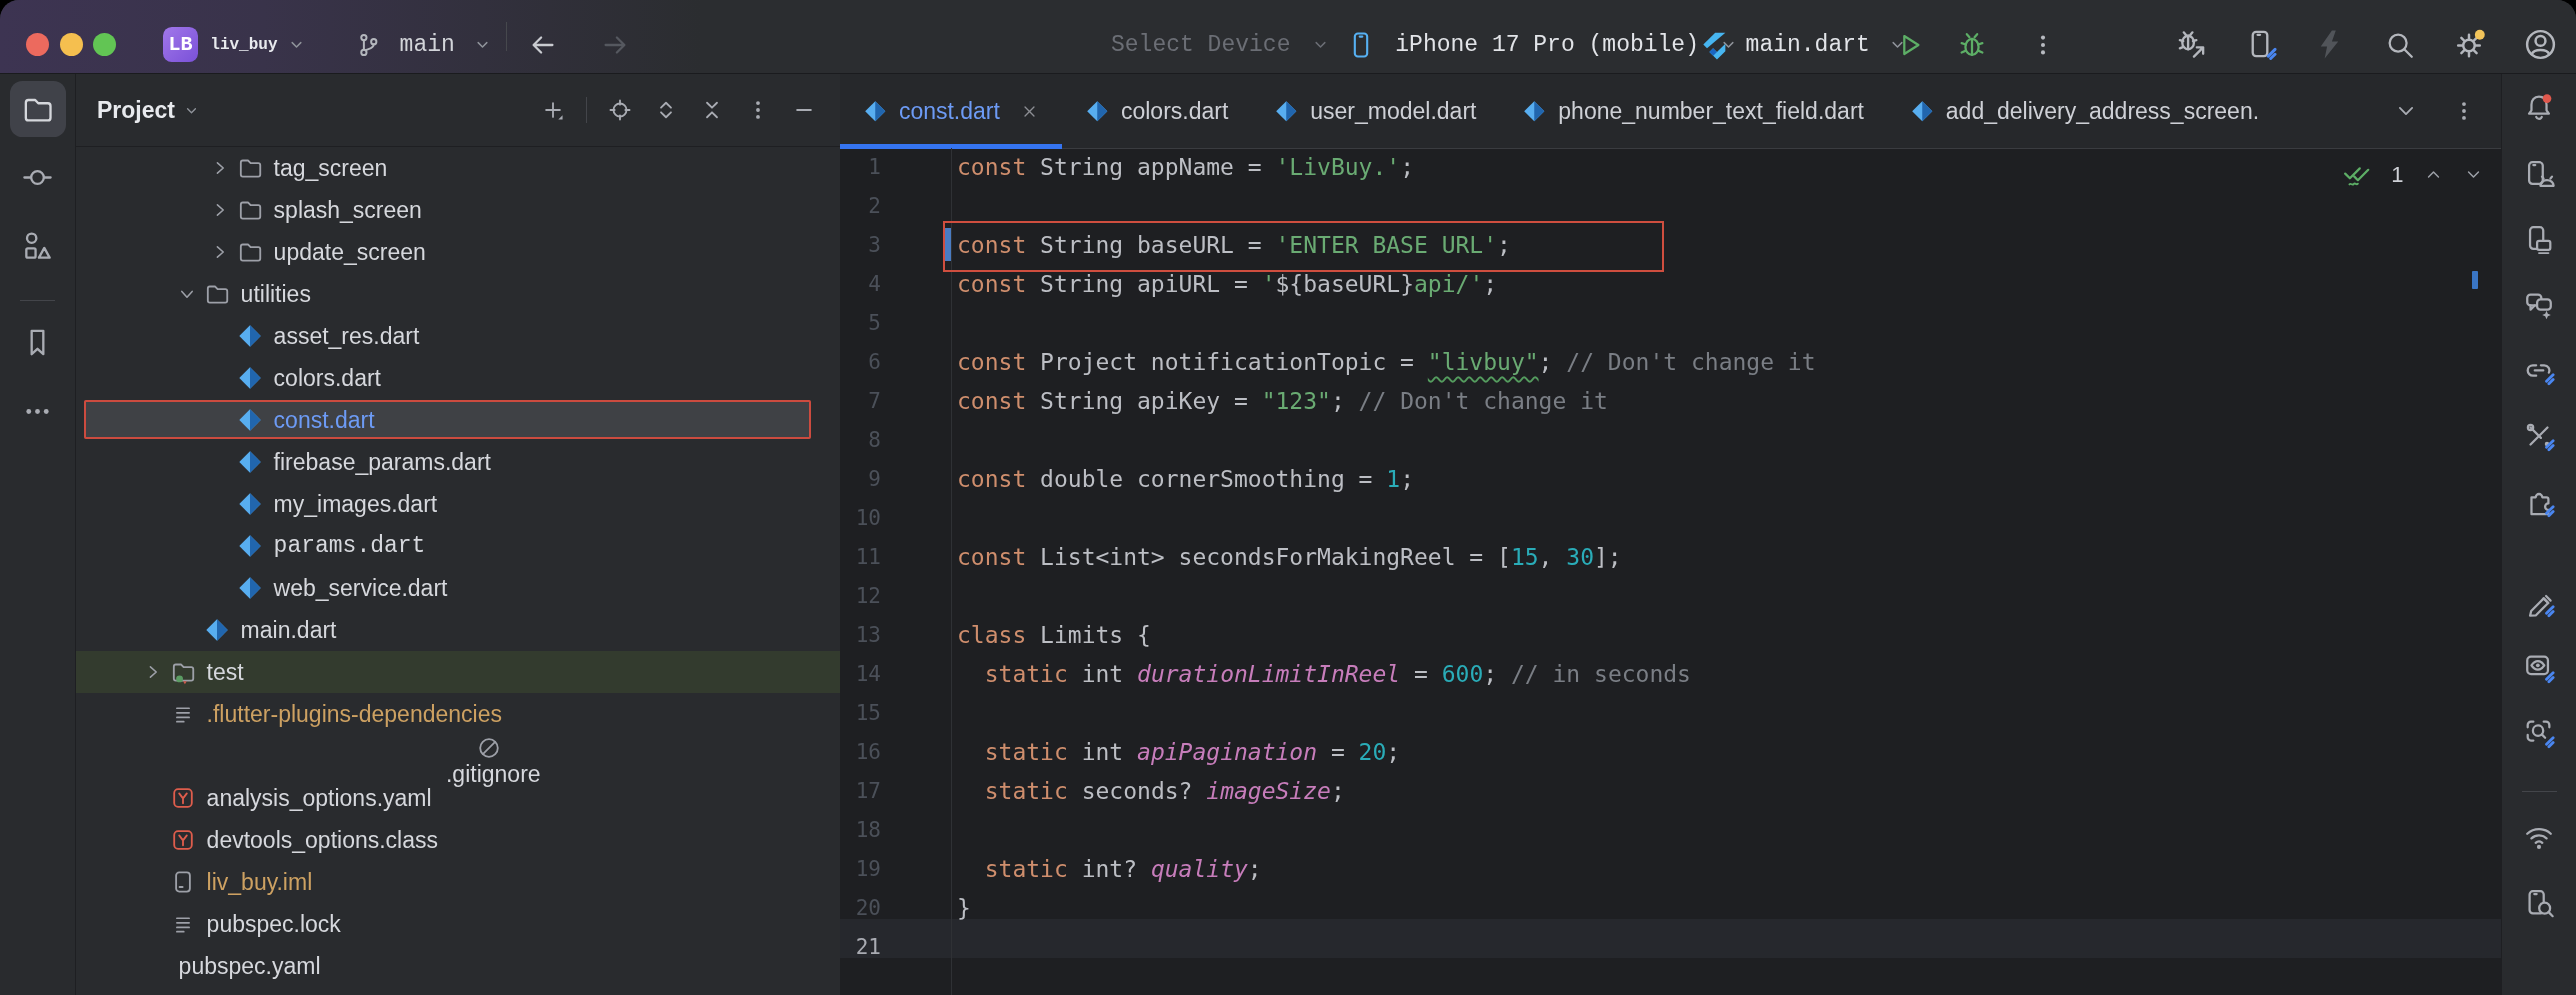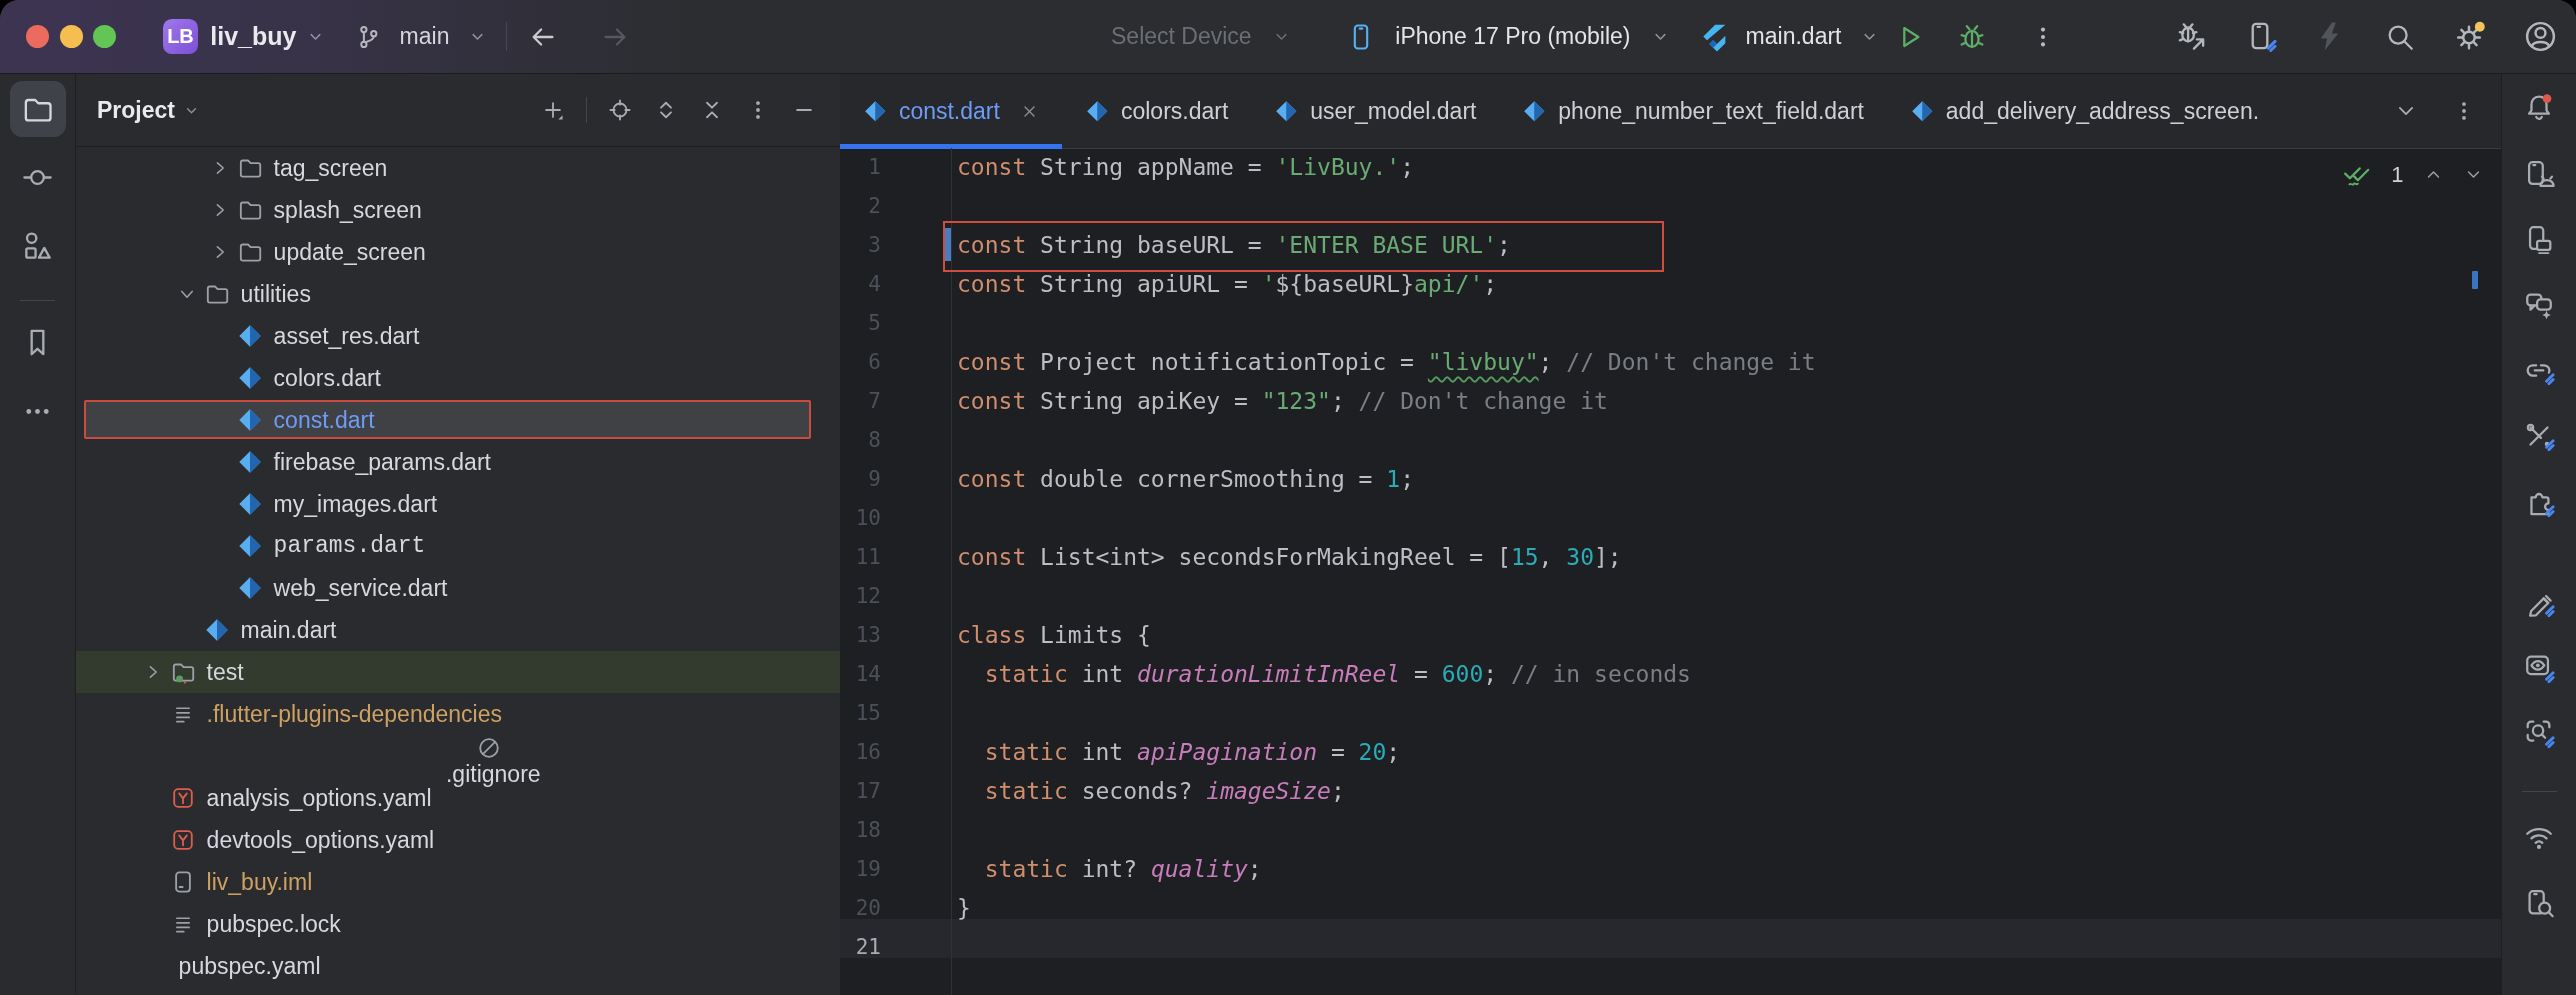--- a/index.html
+++ b/index.html
@@ -4,25 +4,25 @@
 <style>
   html,body{margin:0;padding:0;background:#000;}
   body{width:2576px;height:995px;overflow:hidden;}
   .app{position:relative;width:2576px;height:995px;border-radius:19px 19px 0 0;overflow:hidden;
        background:#292b2e;font-family:"Liberation Sans",sans-serif;color:#dfe1e5;-webkit-font-smoothing:antialiased;}
   svg{display:block}
   
   .titlebar{position:absolute;top:0;left:0;right:0;height:73px;
     background:linear-gradient(90deg,#3d3452 0px,#39334a 263px,#2b2d30 701px,#2b2d30 100%);
     border-bottom:0.9px solid #1a1b1e;z-index:5;}
-  .tb{position:absolute;top:0;height:73px;display:flex;align-items:center;}
+  .tb{position:absolute;top:8px;height:73px;display:flex;align-items:center;font-family:Liberation Mono, monospace;}
   .light{width:23px;height:23px;border-radius:50%;}
   .badge{width:35px;height:35px;border-radius:8.8px;background:linear-gradient(135deg,#a177ea,#7a51d8);
     display:flex;align-items:center;justify-content:center;font-size:20px;font-weight:bold;color:#fff;}
-  .tb-name{font-size:25px;font-weight:600;color:#e8eaee;margin:0 8.8px 0 12.3px;}
+  .tb-name{font-size:16px;font-weight:600;color:#e8eaee;margin:0 8.8px 0 12.3px;}
   .tb-text{font-size:23px;color:#d3d5da;margin:0 8.8px;text-align:right;}
   .tb-dim{font-size:23px;color:#6b6e75;margin-right:8.8px;}
   .chev{color:#8f939a}
   .tb-sep{position:absolute;left:506px;top:22px;width:0.9px;height:29px;background:#46484d;}
   .icon-gray{color:#b4b7bd}
   
   .content{position:absolute;top:74px;left:0;right:0;bottom:0;display:flex;}
   .left-strip{width:75px;background:#292b2e;border-right:0.9px solid #1e1f22;display:flex;flex-direction:column;
     align-items:center;padding-top:7px;flex:none;}
   .strip-btn{width:56px;height:56px;border-radius:12.3px;display:flex;align-items:center;justify-content:center;
@@ -544,21 +544,21 @@
           <div class="trow" style="padding-left: 61px;">
             <span class="t-chev"></span>
             <span class="t-icon">
               <svg viewBox="0 0 34 34" fill="none" stroke="currentColor" stroke-width="2.4" stroke-linecap="round" stroke-linejoin="round">
                 <g stroke="#de5d4c">
                   <rect x="5.5" y="5.5" width="23" height="23" rx="5"></rect>
                   <path d="M12 11l5 6.5L22 11M17 17.5V24"></path>
                 </g>
               </svg>
             </span>
-            <span class="t-label">devtools_options.yaml</span>
+            <span class="t-label">devtools_options.class</span>
           </div>
           <div class="trow" style="padding-left: 61px;">
             <span class="t-chev"></span>
             <span class="t-icon">
               <svg viewBox="0 0 34 34" fill="none" stroke="currentColor" stroke-width="2.4" stroke-linecap="round" stroke-linejoin="round">
                 <rect x="8" y="4.5" width="18" height="25" rx="4"></rect>
                 <path d="M12.5 23.5h4"></path>
               </svg>
             </span>
             <span class="t-label orange">liv_buy.iml</span>

